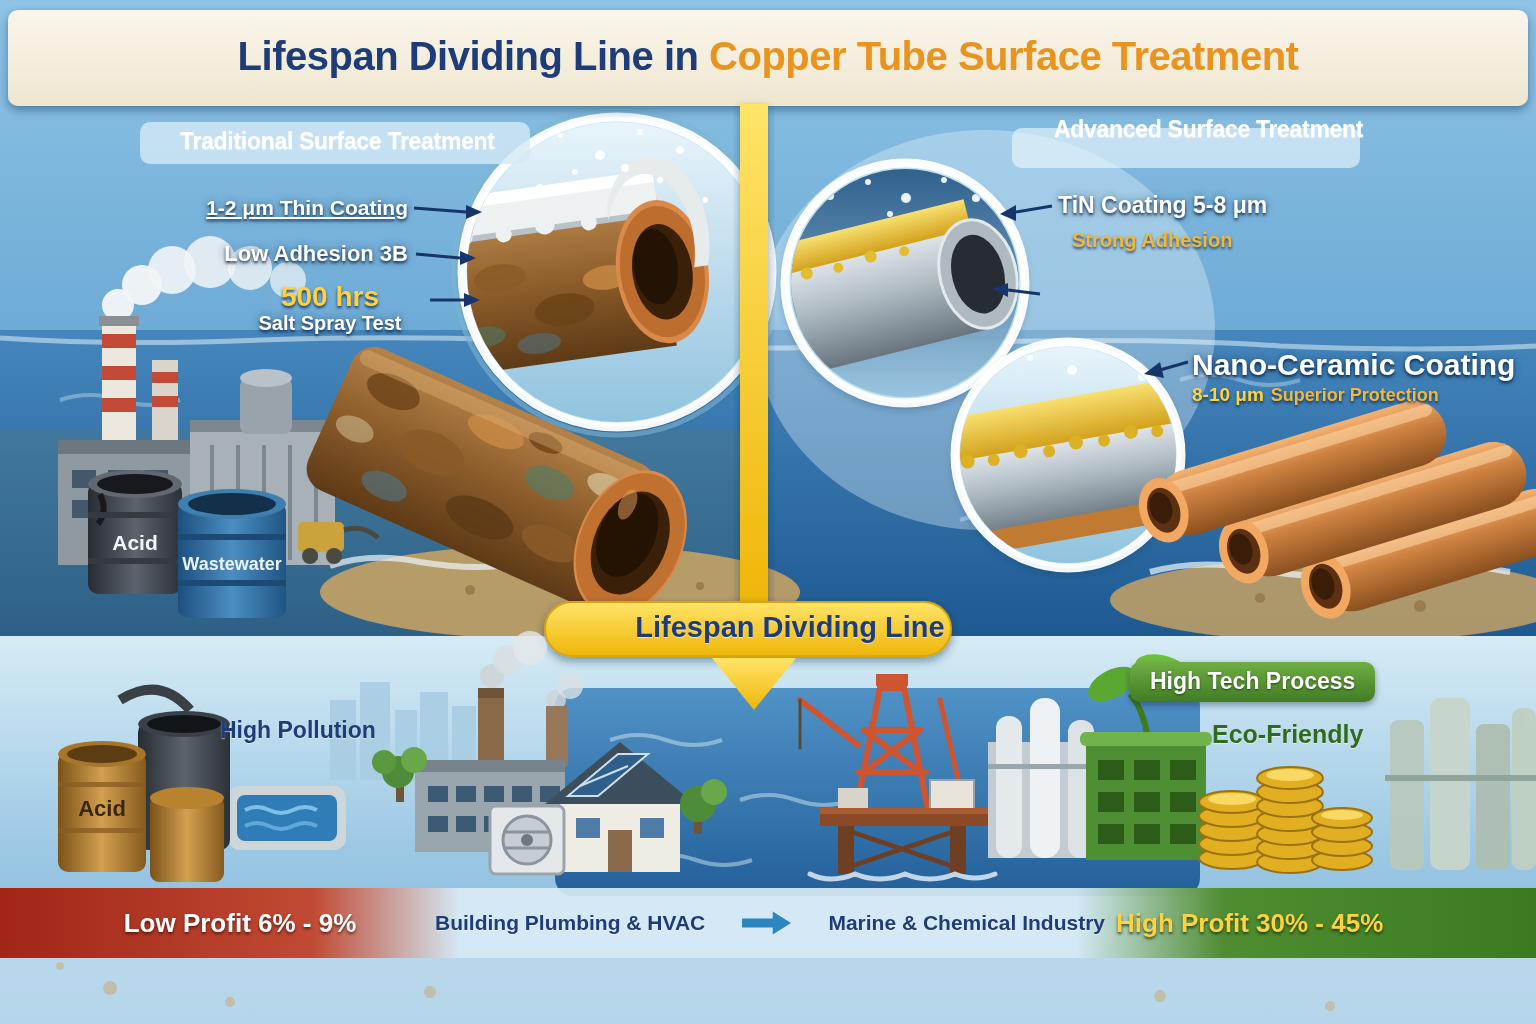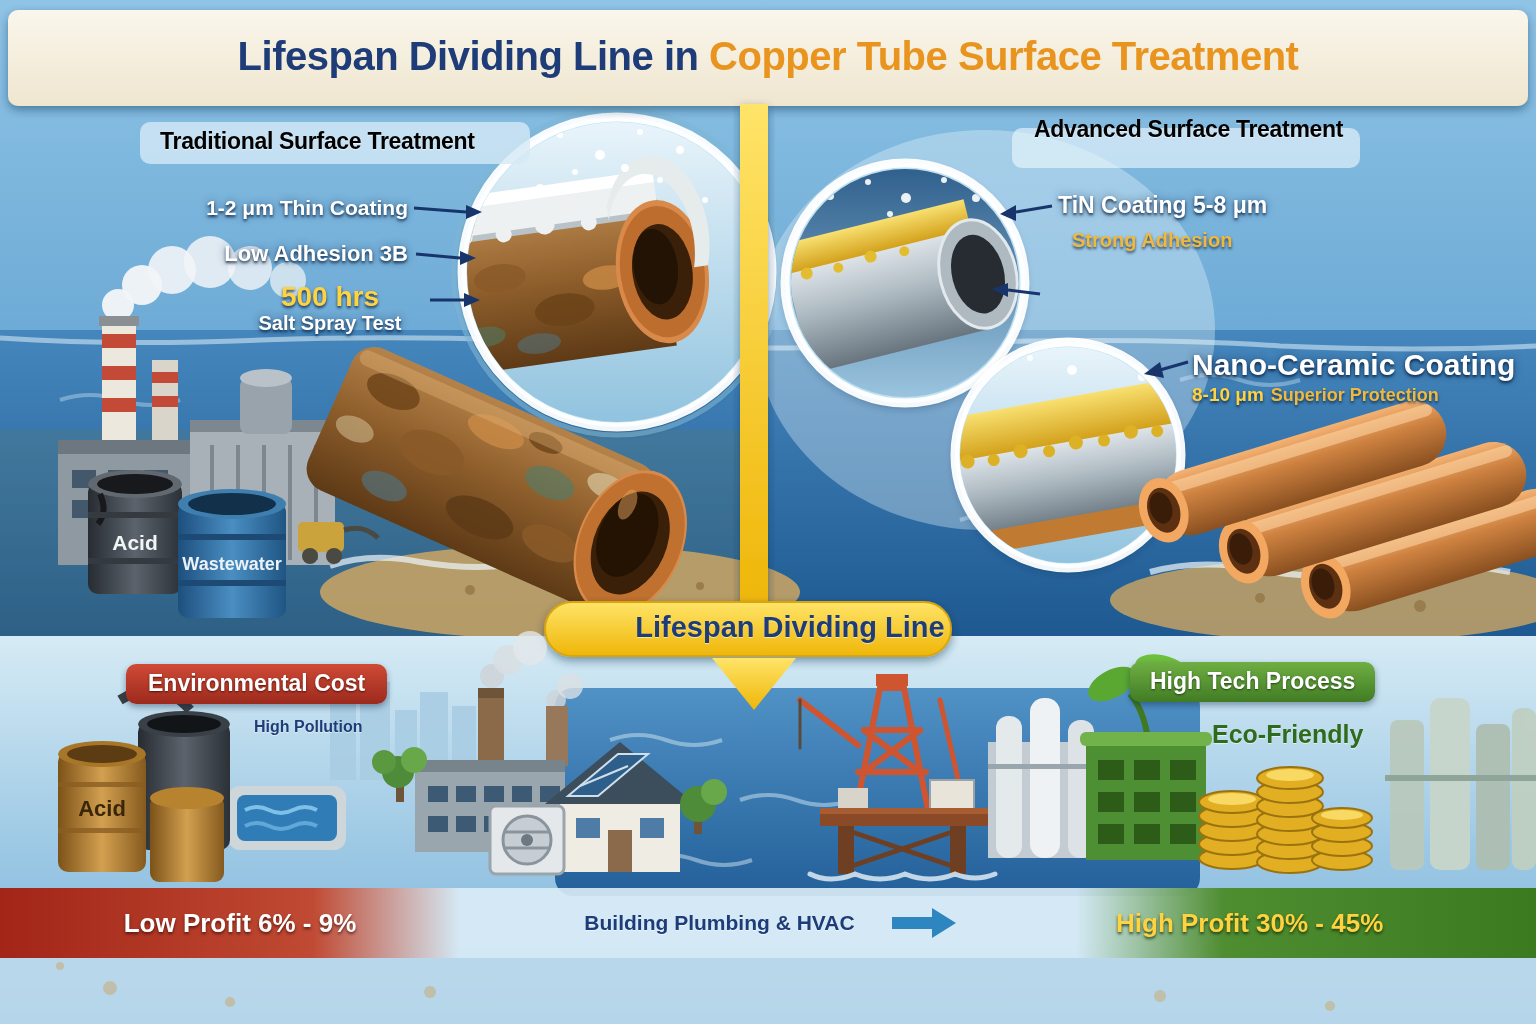--- a/index.html
+++ b/index.html
@@ -7,21 +7,21 @@
   .stage{position:relative;width:1536px;height:1024px;overflow:hidden;}
   .art{position:absolute;inset:0;z-index:0;}
   .ov{position:absolute;font-weight:bold;line-height:1.12;z-index:3;}
   .white{color:#ffffff;text-shadow:0 2px 3px rgba(8,32,64,.85),0 0 8px rgba(8,32,64,.45);}
   .navy{color:#1d3c78;text-shadow:0 1px 1px rgba(255,255,255,.55);}
   .yellow{color:#ffd23f;text-shadow:0 2px 3px rgba(8,32,64,.85);}
   .gold{color:#f0b83c;text-shadow:0 2px 3px rgba(8,32,64,.8);}
   .title{top:34px;left:0;width:1536px;text-align:center;font-size:40px;letter-spacing:-0.5px;white-space:nowrap;}
   .title .lead{color:#1d3c78;}
   .title .accent{color:#e8941f;}
-  .hdr{font-size:23px;color:#000000;text-shadow:0 1px 1px rgba(255,255,255,.6);}
+  .hdr{font-size:23px;color:#ffffff;text-shadow:0 1px 1px rgba(255,255,255,.6);margin-left:20px;}
   .banner-red{background:linear-gradient(180deg,#cf4a35,#9c2a1d);border-radius:10px;padding:7px 22px;
     color:#fff;font-size:23px;box-shadow:0 3px 6px rgba(10,30,60,.4);text-shadow:0 1px 2px rgba(60,10,5,.8);}
   .banner-green{background:linear-gradient(180deg,#6fae43,#417c24);border-radius:10px;padding:7px 20px;
     color:#fff;font-size:23px;box-shadow:0 3px 6px rgba(10,30,60,.4);text-shadow:0 1px 2px rgba(20,50,10,.8);}
   .divider-banner{top:611px;left:545px;width:490px;text-align:center;font-size:29px;color:#1d3c78;
     text-shadow:0 1px 0 rgba(255,255,255,.5);}
   .bands{position:absolute;top:888px;left:0;width:1536px;height:70px;z-index:2;}
   .band-base{position:absolute;inset:0;background:rgba(219,237,247,.9);}
   .band-red{position:absolute;left:0;top:0;width:460px;height:70px;
     background:linear-gradient(90deg,#a22517 0%,#c04a33 68%,rgba(192,74,51,0) 100%);}
@@ -560,50 +560,50 @@
 
 <div class="ov title">
   <span class="lead">Lifespan Dividing Line in</span>
   <span> </span>
   <span class="accent">Copper Tube Surface Treatment</span>
 </div>
 
 <div class="ov hdr" style="left:160px;top:129px;letter-spacing:-0.3px;">Traditional Surface Treatment</div>
 <div class="ov hdr" style="left:1034px;top:117px;letter-spacing:-0.3px;">Advanced Surface Treatment</div>
 
-<div class="ov white callout-l" style="left:158px;top:196px;width:250px;">1-2 μm Thin Coating</div>
+<div class="ov white callout-l" style="left:158px;top:196px;width:250px;text-decoration:underline;">1-2 μm Thin Coating</div>
 <div class="ov white callout-l" style="left:158px;top:242px;width:250px;font-size:22px;">Low Adhesion 3B</div>
 <div class="ov salt-box">
   <div class="yellow" style="font-size:28px;">500 hrs</div>
   <div class="white" style="font-size:20px;">Salt Spray Test</div>
 </div>
 
 <div class="ov white" style="left:1058px;top:193px;font-size:23px;">TiN Coating 5-8 μm</div>
 <div class="ov gold" style="left:1072px;top:229px;font-size:20px;">Strong Adhesion</div>
 <div class="ov white" style="left:1192px;top:348px;font-size:30px;">Nano-Ceramic Coating</div>
 <div class="ov inline-mixed" style="left:1192px;top:384px;gap:7px;">
   <span class="yellow" style="font-size:19px;">8-10 μm</span>
   <span class="gold" style="font-size:18px;">Superior Protection</span>
 </div>
 
 <div class="ov divider-banner">Lifespan Dividing Line</div>
 
-<div class="ov banner-red" style="left:126px;top:664px;">Environmental Cost</div>
-<div class="ov navy" style="left:220px;top:718px;font-size:16px;margin-left:34px;">High Pollution</div>
+<div class="ov navy" style="left:220px;top:718px;font-size:23px;">High Pollution</div>
 
 <div class="ov banner-green" style="left:1130px;top:662px;">High Tech Process</div>
 <div class="ov" style="left:1212px;top:720px;font-size:25px;color:#2f6b1c;text-shadow:0 1px 1px rgba(255,255,255,.6);">Eco-Friendly</div>
 
 <div class="bands">
   <div class="band-base"></div>
   <div class="band-red"></div>
   <div class="band-green"></div>
   <div class="band-text" style="left:60px;width:360px;text-align:center;font-size:26px;color:#ffffff;text-shadow:0 2px 3px rgba(60,10,5,.7);">Low Profit 6% - 9%</div>
   <div class="band-center">
     <span class="lbl">Building Plumbing &amp; HVAC</span>
     <svg width="64" height="30" viewBox="0 0 64 30">
       <path d="M0 9 H40 V0 L64 15 L40 30 V21 H0 Z" fill="#2e86c1"></path>
     </svg>
+    <span class="lbl">Marine &amp; Chemical Industry</span>
   </div>
   <div class="band-text" style="left:1116px;width:380px;text-align:left;font-size:26px;color:#ffd23f;text-shadow:0 2px 3px rgba(15,45,10,.8);">High Profit 30% - 45%</div>
 </div>
 
 </div>
 
 </body></html>

